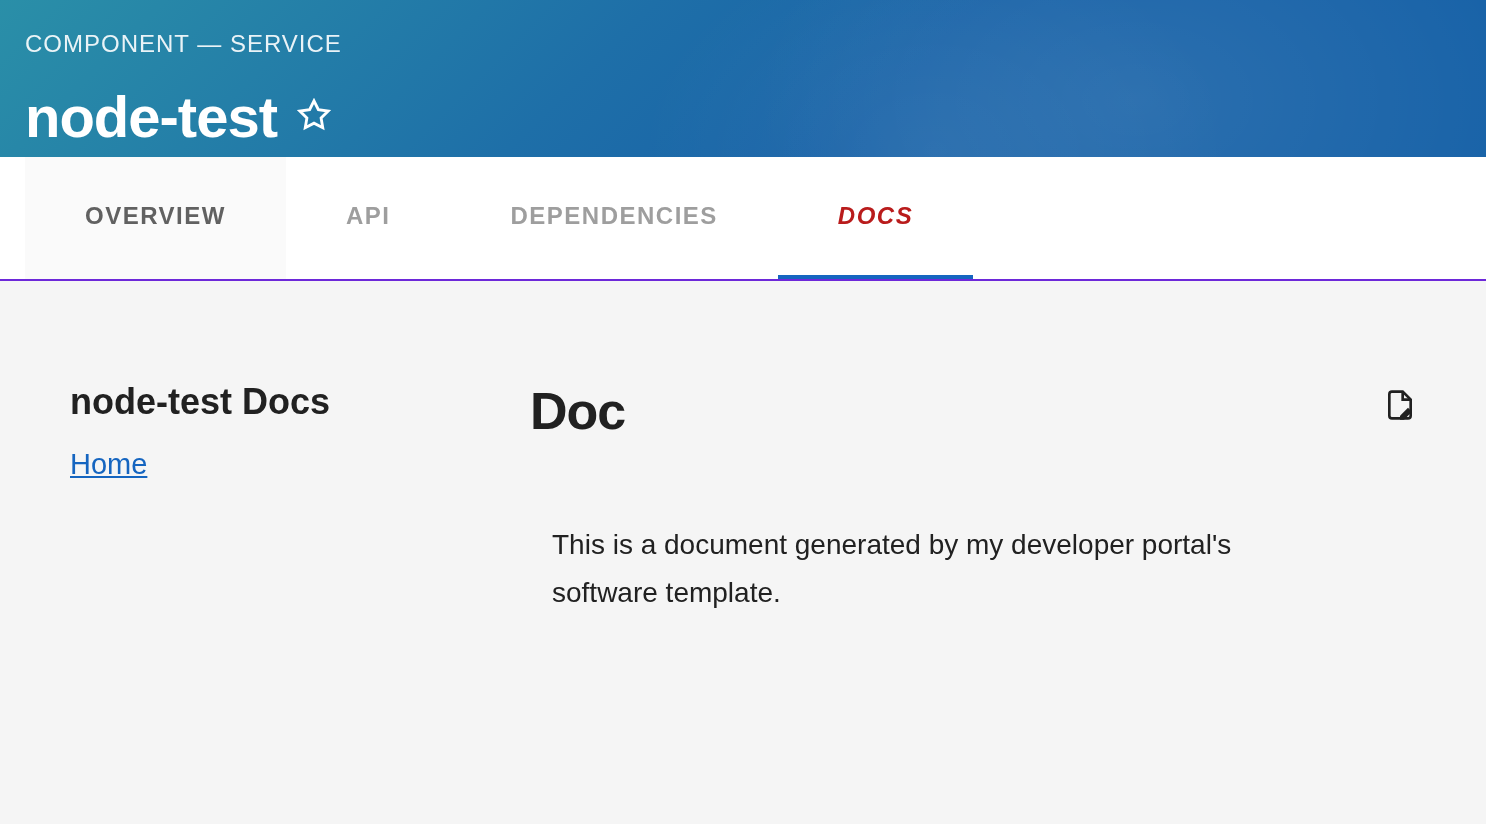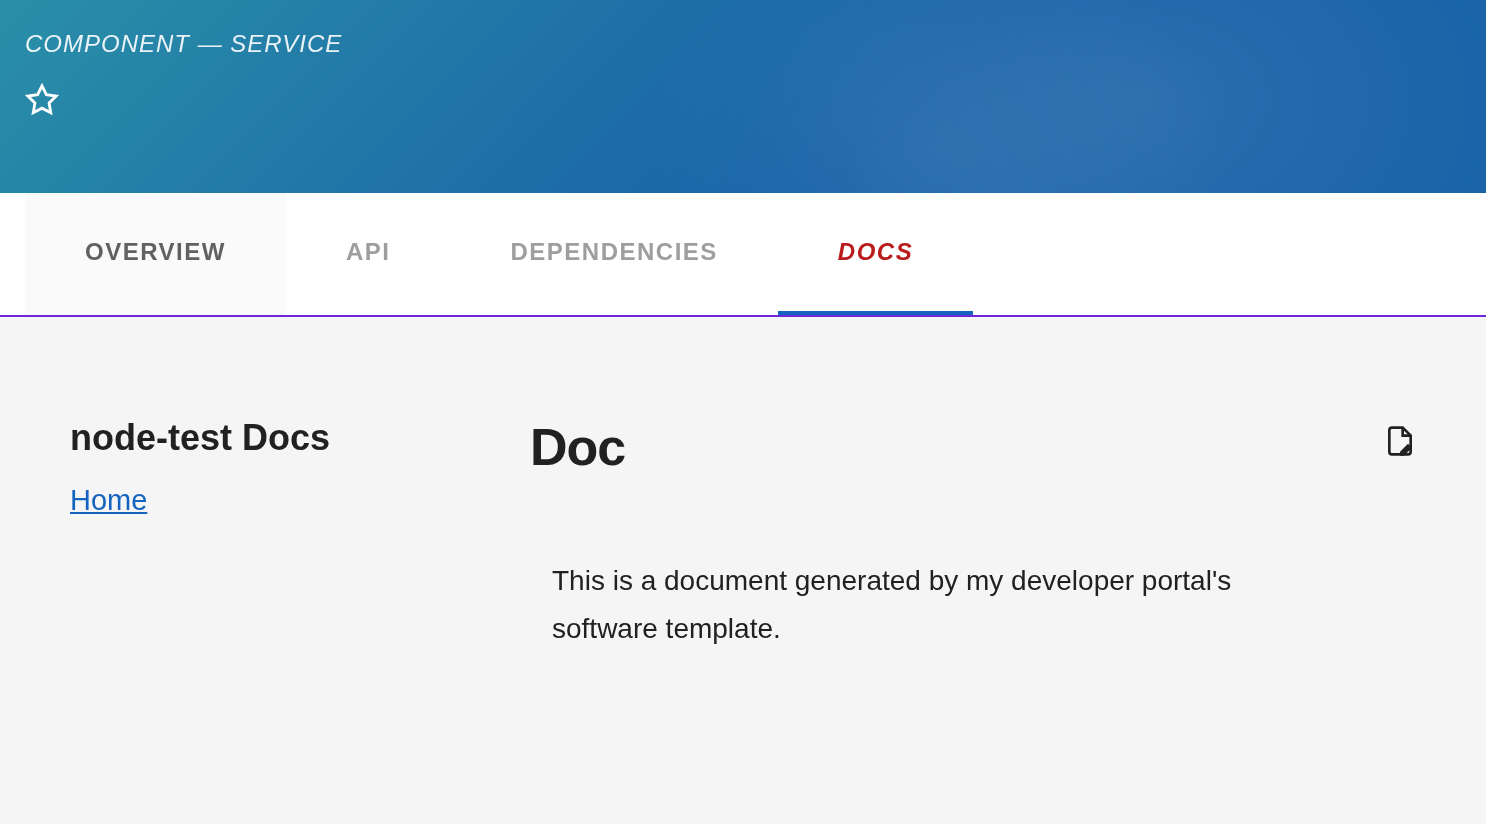--- a/index.html
+++ b/index.html
@@ -11,22 +11,21 @@
     body {
       font-family: -apple-system, BlinkMacSystemFont, "Segoe UI", Helvetica, Arial, sans-serif;
       background: #f5f5f5;
     }
     
     .header {
       background: linear-gradient(135deg, #2a8fa8 0%, #1e6fa8 40%, #1963a8 60%, #1963a8 100%);
       position: relative;
       overflow: hidden;
       padding: 30px 25px 40px 25px;
-      height: 193px;
-      font-style: italic;
+      height: 157px;
     }
     
     .header::before {
       content: '';
       position: absolute;
       top: -200px;
       right: -100px;
       width: 900px;
       height: 600px;
       background: radial-gradient(ellipse at center, rgba(255,255,255,0.08) 0%, rgba(255,255,255,0) 60%);
@@ -175,20 +174,21 @@
       max-width: 780px;
       margin-left: 22px;
     }
   </style>
 </head>
 <body>
 
 <div class="header">
   <div class="breadcrumb">COMPONENT — SERVICE</div>
   <div class="title-row">
+    <h1 class="page-title">node-test</h1>
     <span class="star-icon">
       <svg viewBox="0 0 24 24">
         <polygon points="12 2 15.09 8.26 22 9.27 17 14.14 18.18 21.02 12 17.77 5.82 21.02 7 14.14 2 9.27 8.91 8.26 12 2"></polygon>
       </svg>
     </span>
   </div>
 </div>
 
 <div class="tabs-container">
   <div class="tab hover-state">OVERVIEW</div>

